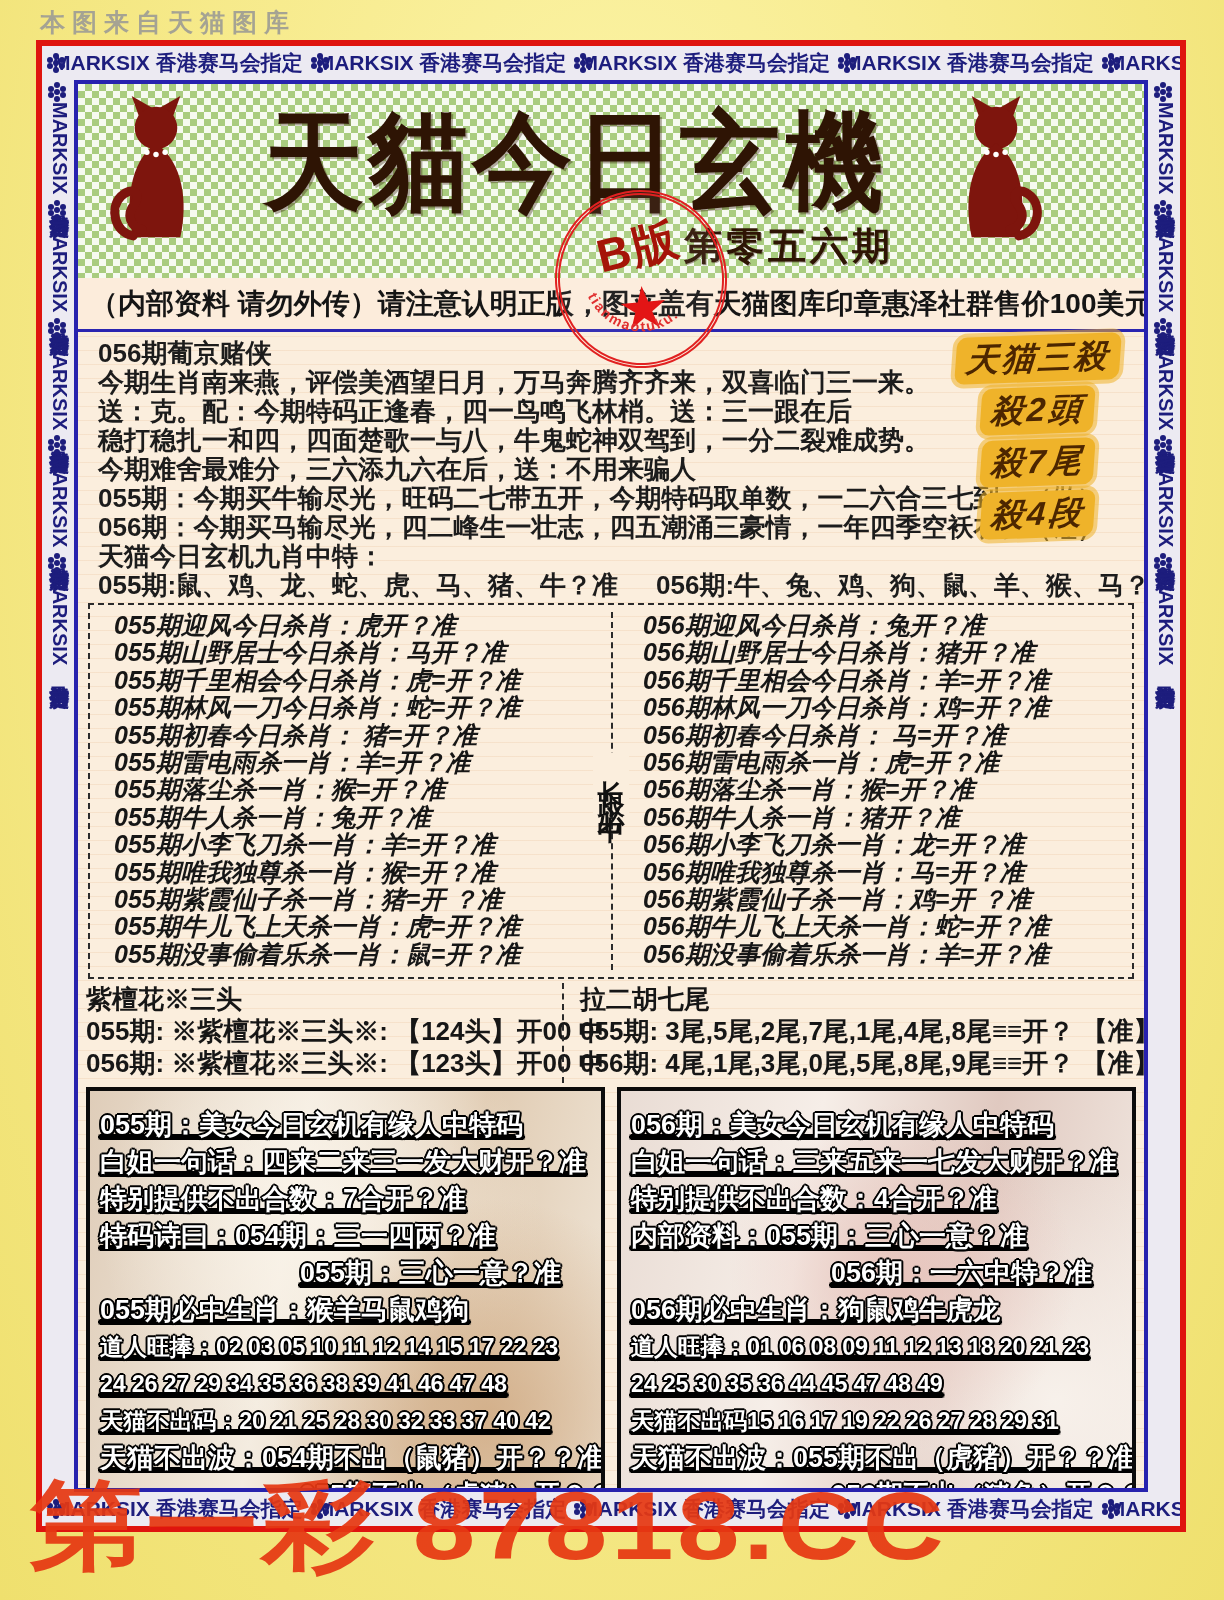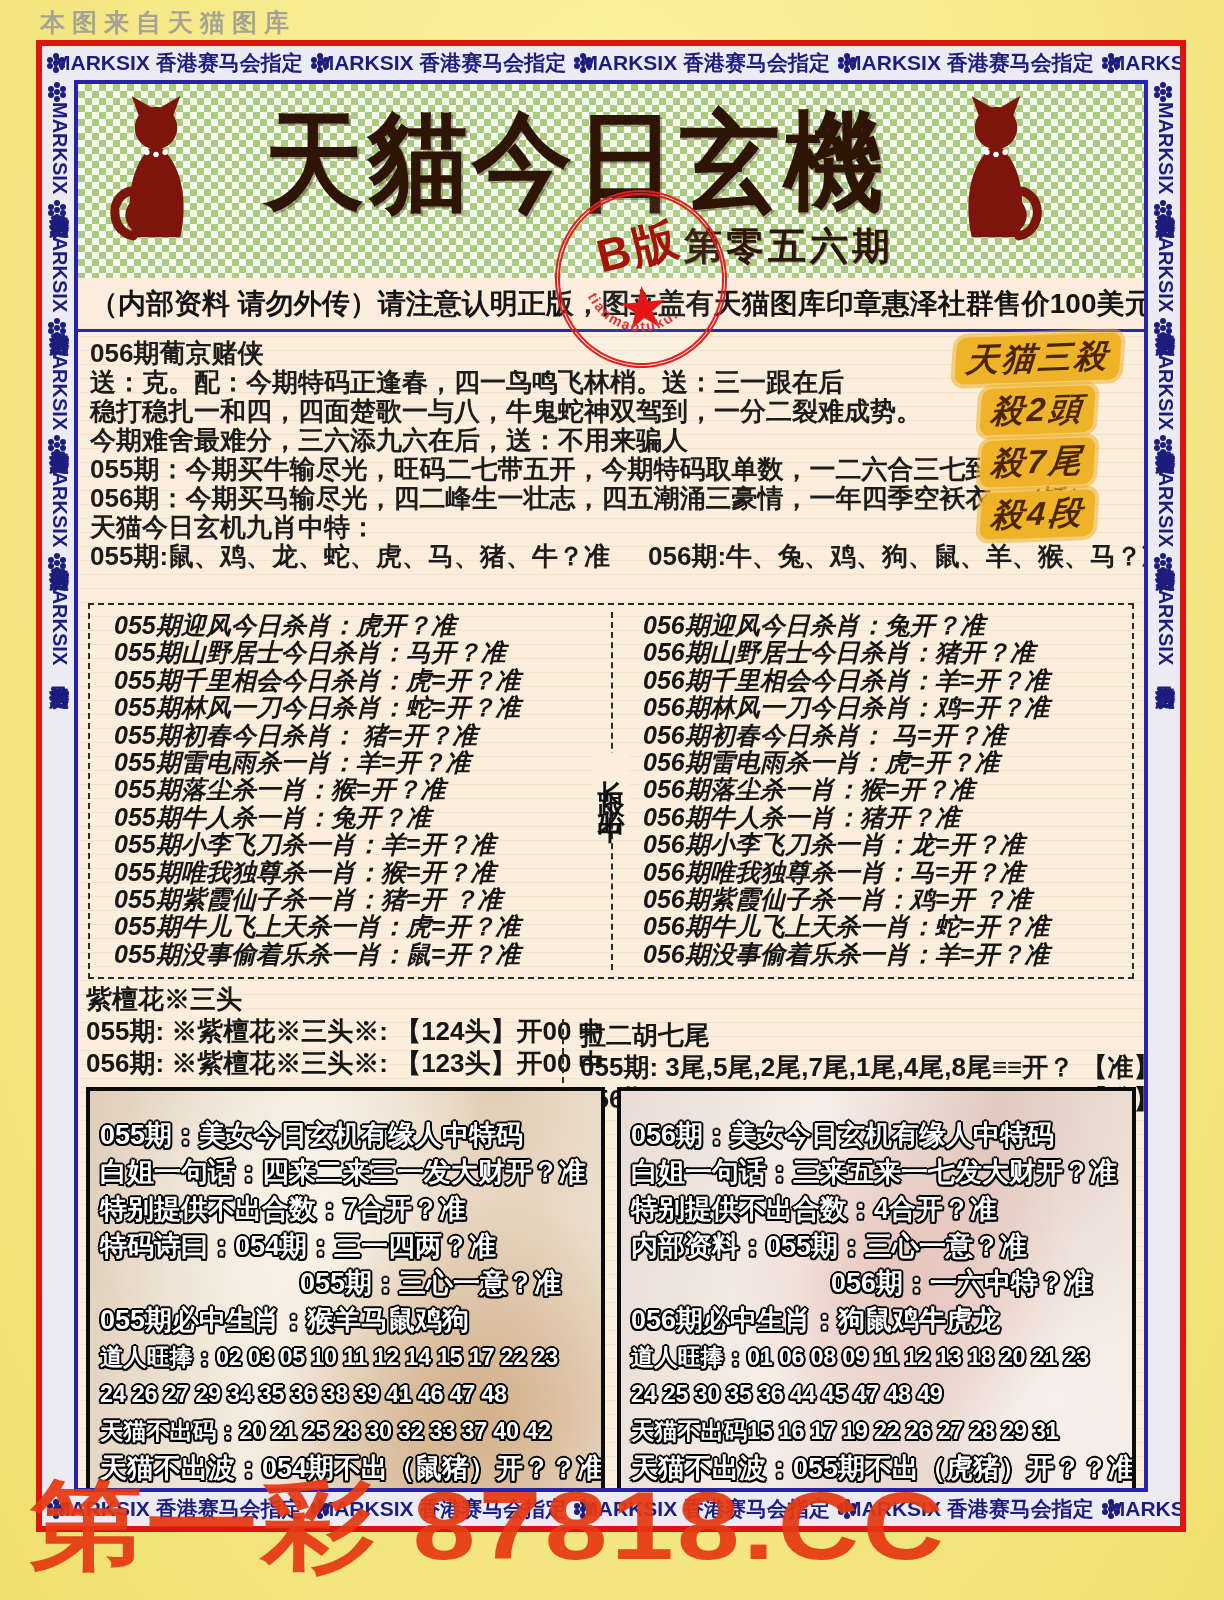--- a/index.html
+++ b/index.html
@@ -87,21 +87,21 @@
   .stamp-ring { position:absolute; left:0; top:0; width:100%; height:100%; }
   .stamp-ring text { font-size:15px; font-weight:bold; fill:#e03030; letter-spacing:2px; }
   
   .notice {
     height:54px; background:#fcecdb; border-bottom:3px solid #2a24b0;
     display:flex; align-items:center; justify-content:space-between;
     padding:0 16px 0 12px; font-size:28px; font-weight:bold; color:#151515; white-space:nowrap;
   }
   
   .main { position:relative; height:267px; padding:7px 0 0 12px; }
-  .poem-line { font-size:26px; font-weight:bold; color:#1c1c1c; line-height:29px; white-space:nowrap; }
+  .poem-line { font-size:26px; font-weight:bold; color:#1c1c1c; line-height:29px; white-space:nowrap;margin-left:8px; }
   .nine-row { display:flex; gap:38px; }
   .three-kills { position:absolute; top:2px; right:24px; z-index:3; text-align:center; }
   .tk-line {
     display:table; margin:1px auto 5px auto; background:#efb32a; color:#4c2600;
     font-size:33px; font-weight:bold; font-style:italic; letter-spacing:3px;
     padding:1px 10px; border-radius:10px; transform:skewX(-6deg) rotate(-2deg);
     box-shadow:0 0 0 4px rgba(239,179,42,0.55); white-space:nowrap;
   }
   
   .kill-box {
@@ -112,27 +112,27 @@
   .kill-col.right { border-left:2px dashed #2b2b2b; padding-left:30px; }
   .kill-row { font-size:25px; font-weight:bold; color:#161616; line-height:27.4px; white-space:nowrap; }
   .kill-middle {
     position:absolute; left:50%; top:148px; transform:translateX(-50%);
     writing-mode:vertical-rl; font-size:27px; font-weight:bold; color:#111;
     letter-spacing:12px; background:#fbeedd; padding:6px 0; z-index:2;
   }
   
   .ht { display:flex; height:104px; padding:4px 0 0 8px; }
   .ht-left { width:45%; }
-  .ht-right { width:55%; border-left:2px dashed #2b2b2b; padding-left:16px;margin-top:36px; }
+  .ht-right { width:55%; border-left:2px dashed #2b2b2b; padding-left:16px; }
   .ht-title, .ht-row { font-size:26px; font-weight:bold; color:#161616; line-height:32px; white-space:nowrap; }
   
   .beauty-row { display:flex; gap:12px; margin:4px 8px 0 8px; }
   .beauty {
-    flex:1; border:4px solid #0c0c0c; height:422px; padding:26px 4px 4px 10px;
-    position:relative; overflow:hidden;
+    flex:1; border:4px solid #0c0c0c; height:422px; padding:16px 4px 4px 10px;
+    position:relative; overflow:hidden;text-decoration:underline;
   }
   .beauty-left {
     background:
       radial-gradient(circle at 78% 78%, rgba(208,170,130,0.85), transparent 42%),
       radial-gradient(circle at 45% 30%, rgba(250,244,234,0.9), transparent 55%),
       linear-gradient(100deg, #dfcdb9 0%, #f4ece0 38%, #e0cbb2 68%, #f0e6d8 100%);
   }
   .beauty-right {
     background:
       radial-gradient(circle at 55% 45%, rgba(230,190,182,0.75), transparent 48%),
@@ -236,20 +236,21 @@
     </div>
 
     <div class="notice">
       <span>（内部资料 请勿外传）请注意认明正版，图立盖有天猫图库印章</span>
       <span>惠泽社群售价100美元</span>
     </div>
 
     <div class="main">
       <div>
           <div class="poem-line">056期葡京赌侠</div>
+          <div class="poem-line">今期生肖南来燕，评偿美酒望日月，万马奔腾齐齐来，双喜临门三一来。</div>
           <div class="poem-line">送：克。配：今期特码正逢春，四一鸟鸣飞林梢。送：三一跟在后</div>
           <div class="poem-line">稳打稳扎一和四，四面楚歌一与八，牛鬼蛇神双驾到，一分二裂难成势。</div>
           <div class="poem-line">今期难舍最难分，三六添九六在后，送：不用来骗人</div>
           <div class="poem-line">055期：今期买牛输尽光，旺码二七带五开，今期特码取单数，一二六合三七到。（做）</div>
           <div class="poem-line">056期：今期买马输尽光，四二峰生一壮志，四五潮涌三豪情，一年四季空袄衣。（锤）</div>
           <div class="poem-line">天猫今日玄机九肖中特：</div>
         </div>
       <div class="poem-line nine-row">
         <span>055期:鼠、鸡、龙、蛇、虎、马、猪、牛？准</span>
         <span>056期:牛、兔、鸡、狗、鼠、羊、猴、马？准</span>

